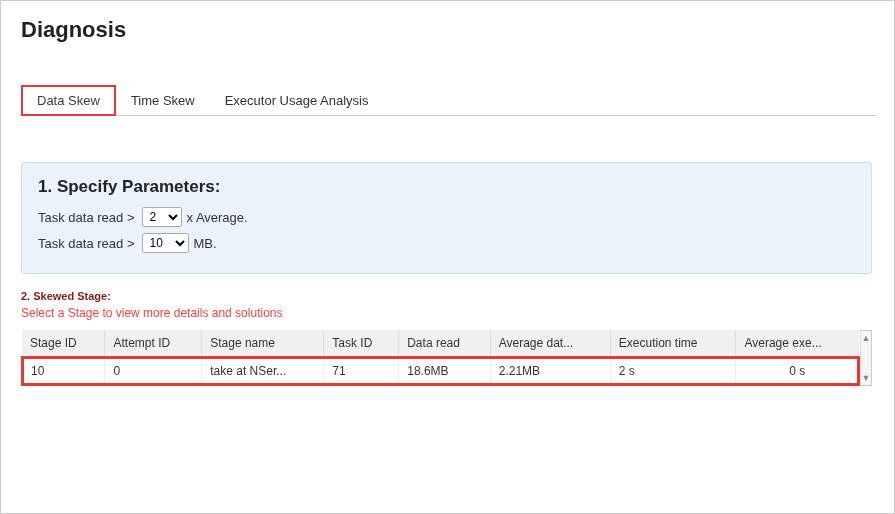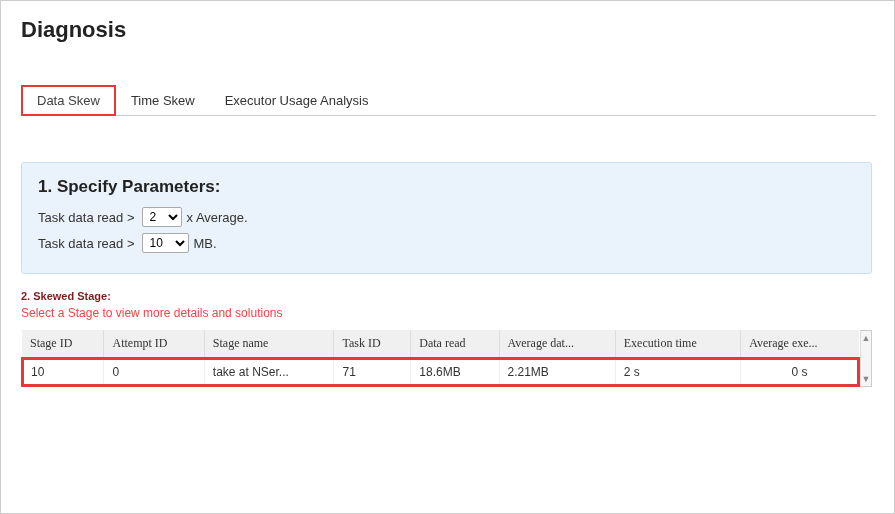--- a/index.html
+++ b/index.html
@@ -106,21 +106,20 @@
       margin-bottom: 10px;
     }
     .data-table {
       width: 100%;
       border-collapse: collapse;
       font-size: 12px;
     }
     .data-table thead tr {
       background: #f0f0f0;
       border-bottom: 1px solid #ccc;
-      font-family: Liberation Serif, serif;
     }
     .data-table thead th {
       padding: 6px 8px;
       text-align: left;
       font-weight: normal;
       color: #333;
       border-right: 1px solid #ddd;
       white-space: nowrap;
     }
     .data-table thead th:last-child {

